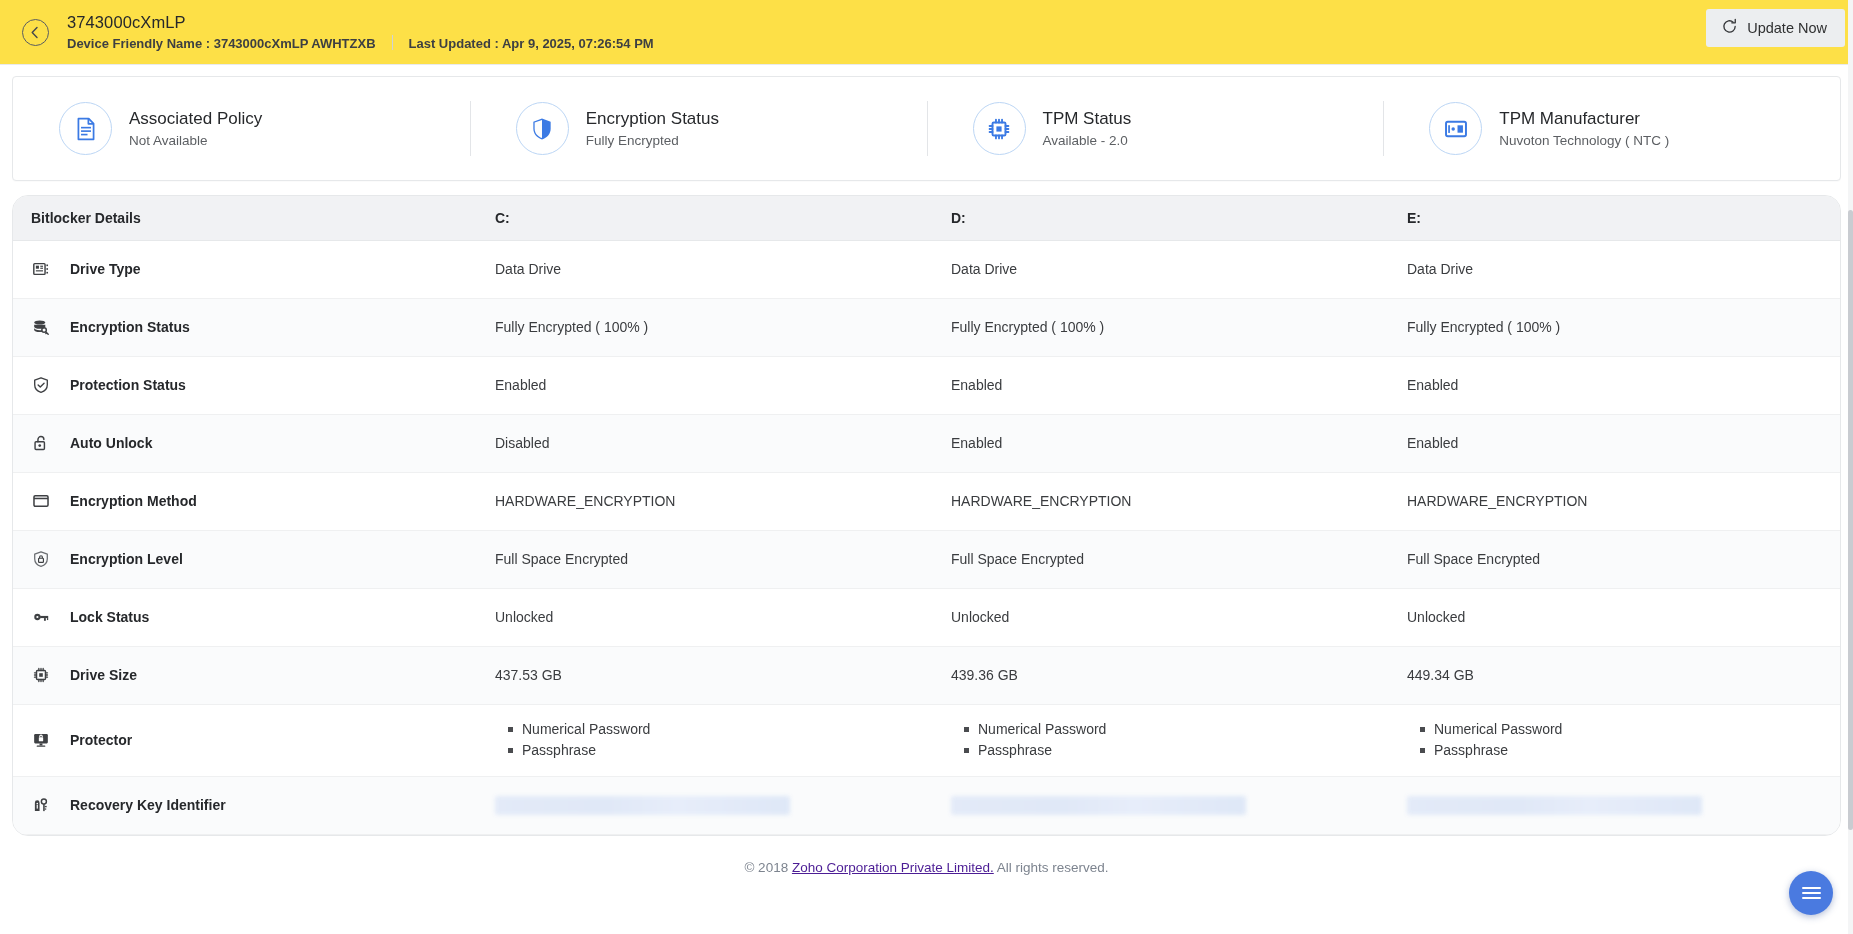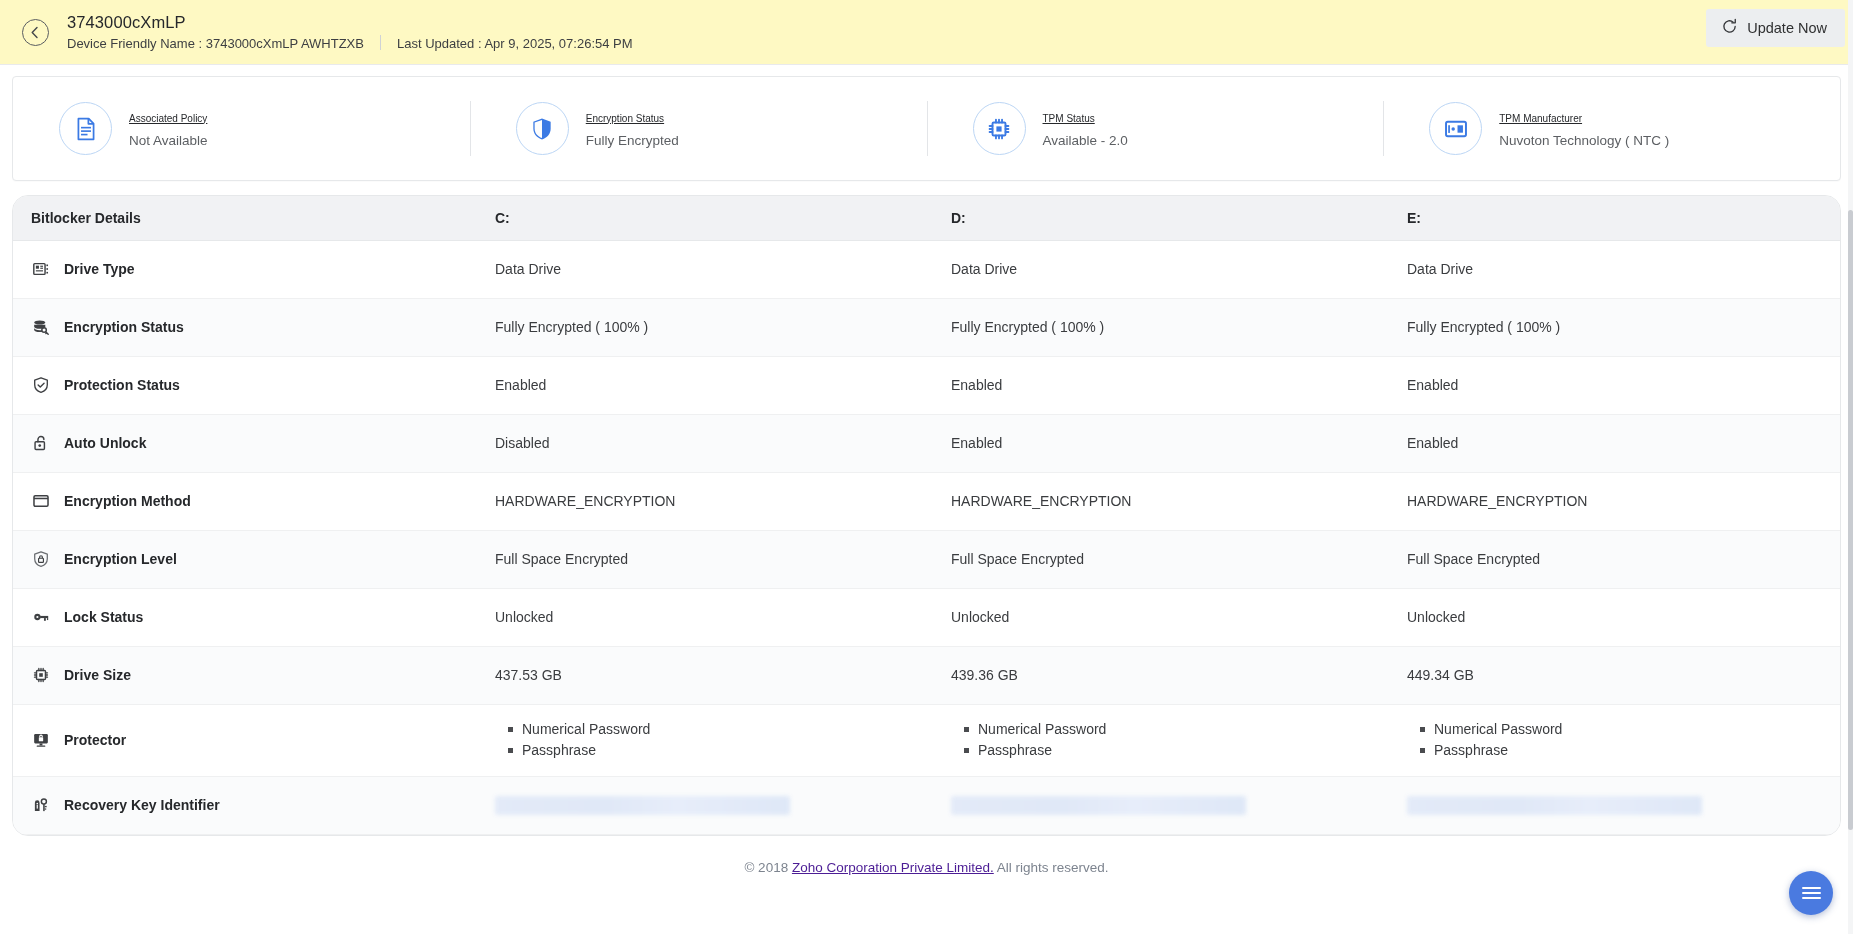--- a/index.html
+++ b/index.html
@@ -9,21 +9,21 @@
     background: #ffffff;
     font-family: "Liberation Sans", sans-serif;
     color: #2f3031;
     overflow: hidden;
   }
 
   
   .topbar {
     position: relative;
     height: 65px;
-    background: #fef9c3;
+    background: #fde047;
     display: flex;
     align-items: center;
     padding: 0 0 0 10px;
     border-bottom: 1px solid #e9eaec;
   }
   .back-btn {
     width: 27px; height: 27px;
     border: 1.3px solid #5a5d61;
     border-radius: 50%;
     display: flex; align-items: center; justify-content: center;
@@ -38,20 +38,21 @@
     color: #26282b;
     line-height: 20px;
     letter-spacing: .1px;
   }
   .dev-sub {
     font-size: 13px;
     color: #3d3f42;
     line-height: 17px;
     display: flex;
     align-items: flex-start;
+    font-weight: bold;
   }
   .dev-sub .sep {
     display: inline-block;
     width: 1px;
     height: 15px;
     background: #cfd2d6;
     margin: 0 16px;
   }
   .update-btn {
     position: absolute;
@@ -99,21 +100,21 @@
   .sum-icon {
     width: 53px; height: 53px;
     border-radius: 50%;
     border: 1px solid #bcd6f5;
     display: flex; align-items: center; justify-content: center;
     flex: 0 0 auto;
     margin-right: 17px;
     background: #fff;
   }
   .sum-text { display: flex; flex-direction: column; gap: 4px; }
-  .sum-label { font-size: 10px; color: #26282b; line-height: 19px; text-decoration: underline; }
+  .sum-label { font-size: 17px; color: #26282b; line-height: 19px; }
   .sum-value { font-size: 13.5px; color: #5c5f63; line-height: 17px; }
 
   
   .table-wrap {
     margin: 14px 12px 0 12px;
     border: 1px solid #e6e8ea;
     border-radius: 16px;
     overflow: hidden;
     background: #fff;
   }
@@ -143,21 +144,21 @@
     padding: 0 0 0 16px;
     border-bottom: 1px solid #eff0f1;
   }
   table.bl tr.stripe td { background: #fafbfc; }
   table.bl td.label-cell {
     padding-left: 18px;
     font-weight: bold;
     color: #26282b;
     font-size: 14px;
   }
-  .label-inner { display: flex; align-items: center; gap: 13px; }
+  .label-inner { display: flex; align-items: center; gap: 19px; }
   .row-icon { width: 20px; height: 20px; flex: 0 0 auto; display: flex; align-items: center; justify-content: center; }
   ul.protlist { list-style: none; margin: 12px; padding: 0; }
   ul.protlist li {
     position: relative;
     padding-left: 15px;
     line-height: 21px;
     font-size: 14px;
     color: #3a3c3f;
   }
   ul.protlist li::before {

